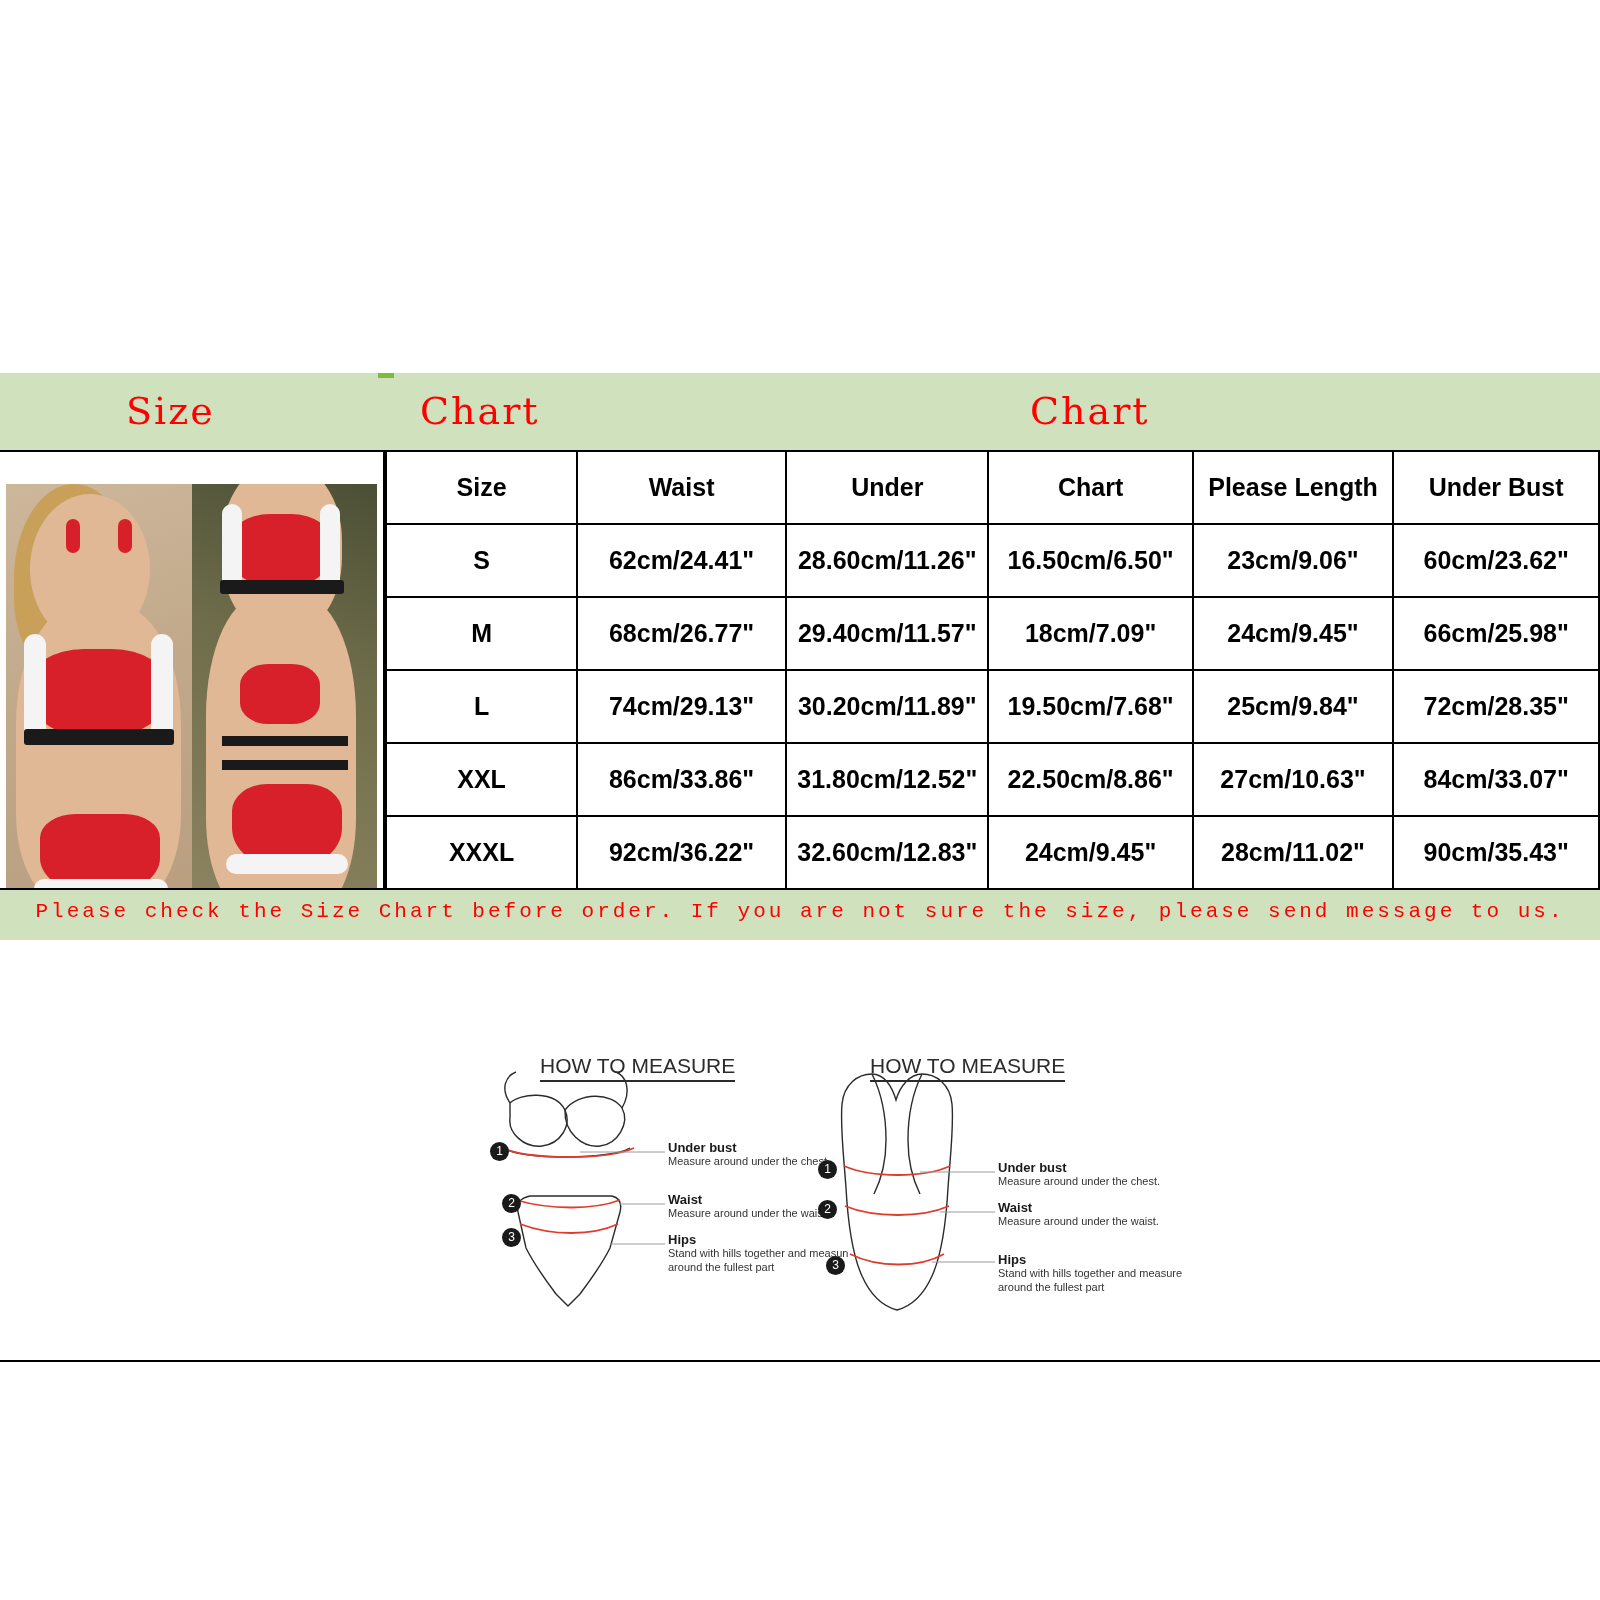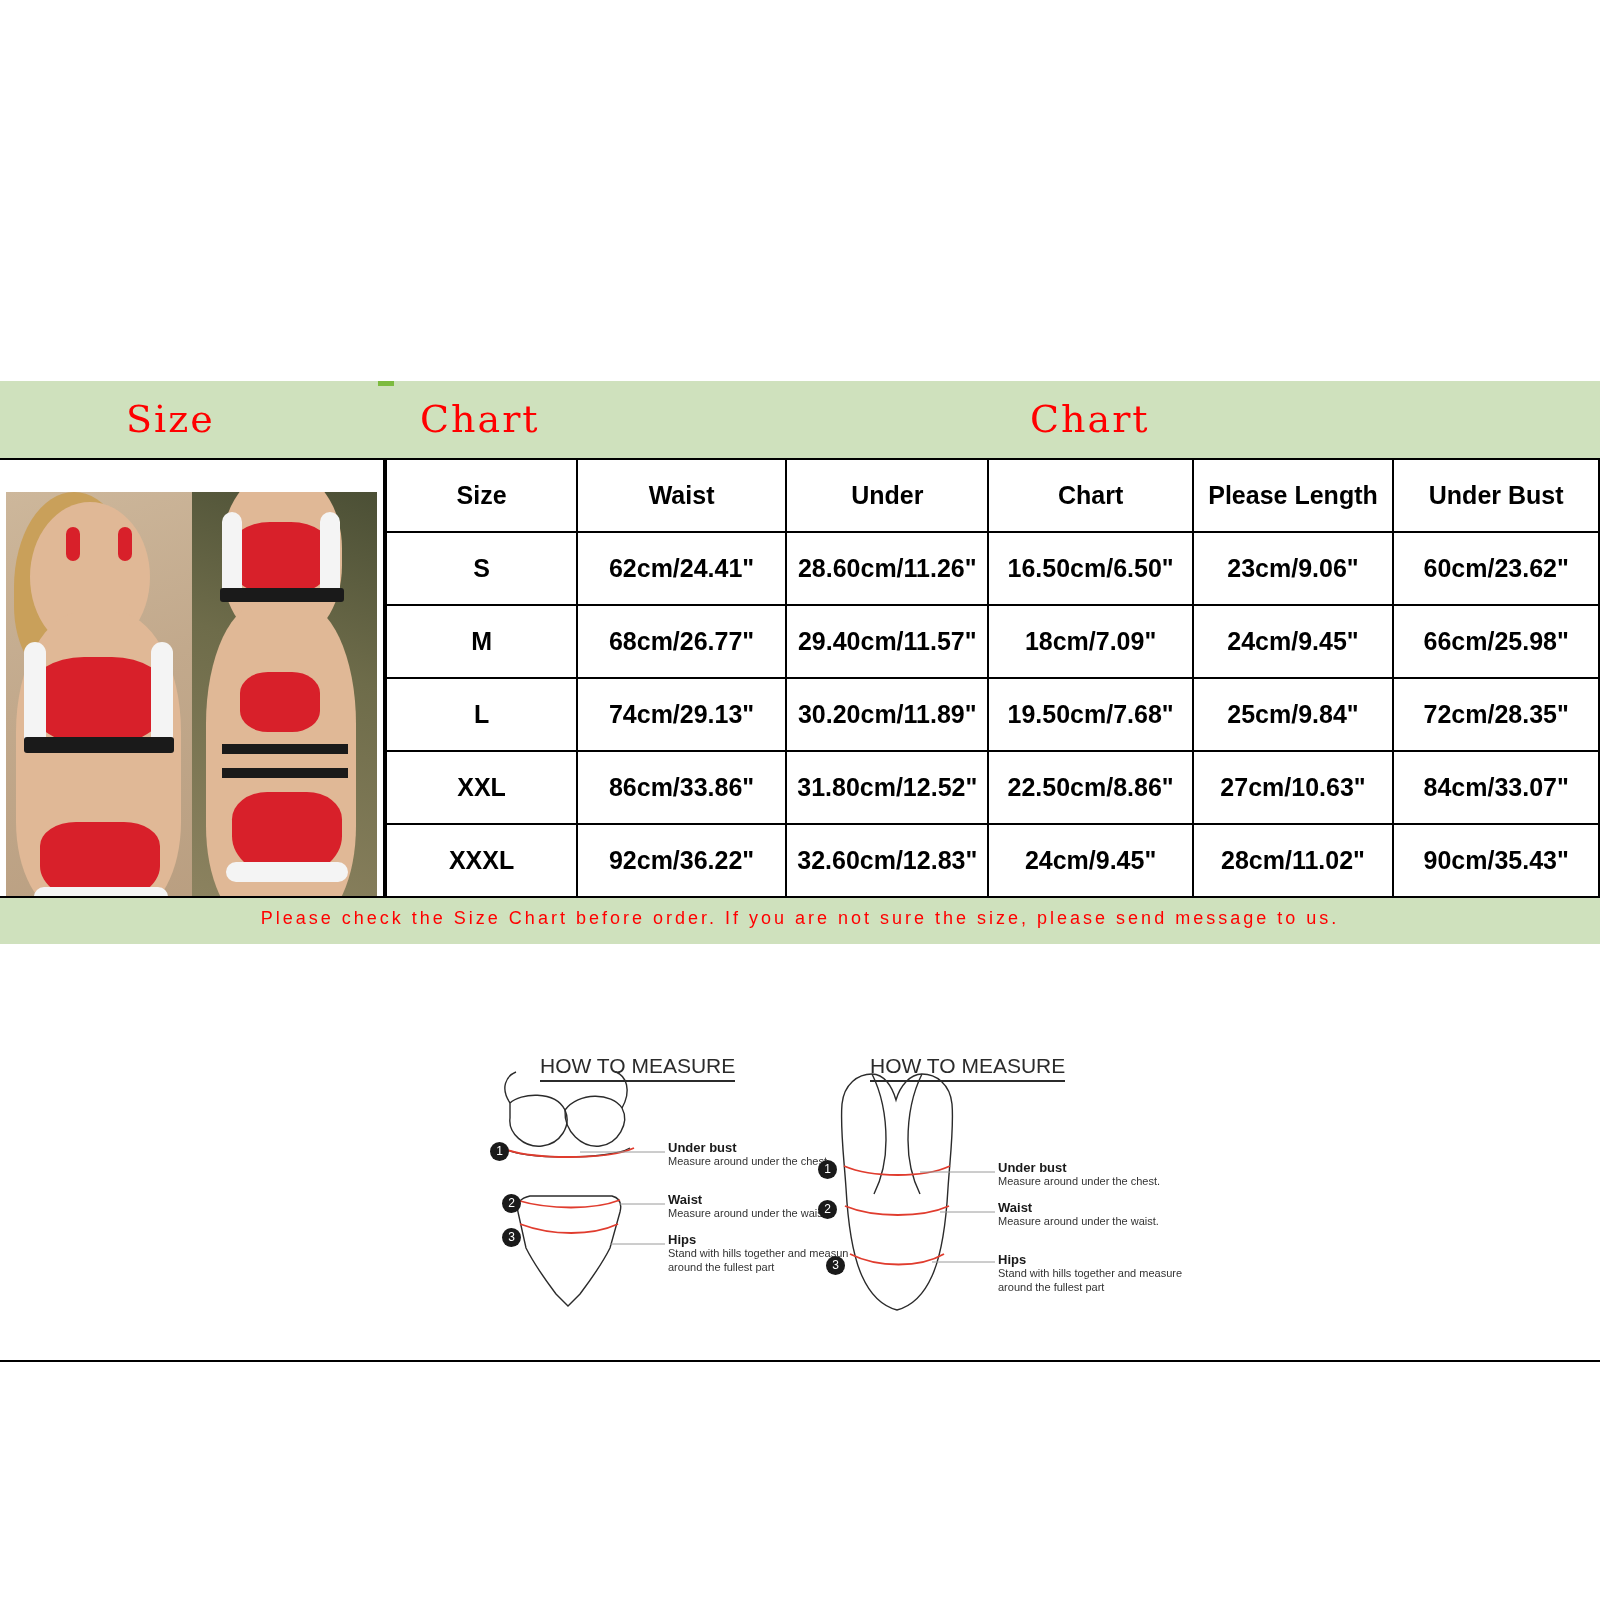--- a/index.html
+++ b/index.html
@@ -16,21 +16,21 @@
   .page {
     position: relative;
     width: 1600px;
     height: 1600px;
     background: #ffffff;
   }
   
   .chart-block {
     position: absolute;
     left: 0;
-    top: 381px;
+    top: 373px;
     width: 1600px;
   }
   .title-bar {
     background: #cfe1bd;
     height: 76px;
     position: relative;
     border-bottom: 1px solid #cfe1bd;
   }
   .title-bar .t {
     position: absolute;
@@ -136,22 +136,22 @@
   .col-sleeve { width: 195px; }
   .col-length { width: 200px; }
   .col-bottoms { width: 200px; }
   .col-bust { width: 206px; }
 
   .notice {
     background: #cfe1bd;
     padding: 8px 10px 14px 10px;
     text-align: center;
     color: #ff0000;
-    font-family: Liberation Sans, sans-serif;
-    font-size: 18px;
+    font-family: Liberation Mono, monospace;
+    font-size: 21px;
     letter-spacing: 3px;
     line-height: 1.35;
   }
 
   
   .measure-area {
     position: absolute;
     left: 0;
     top: 1036px;
     width: 1600px;

